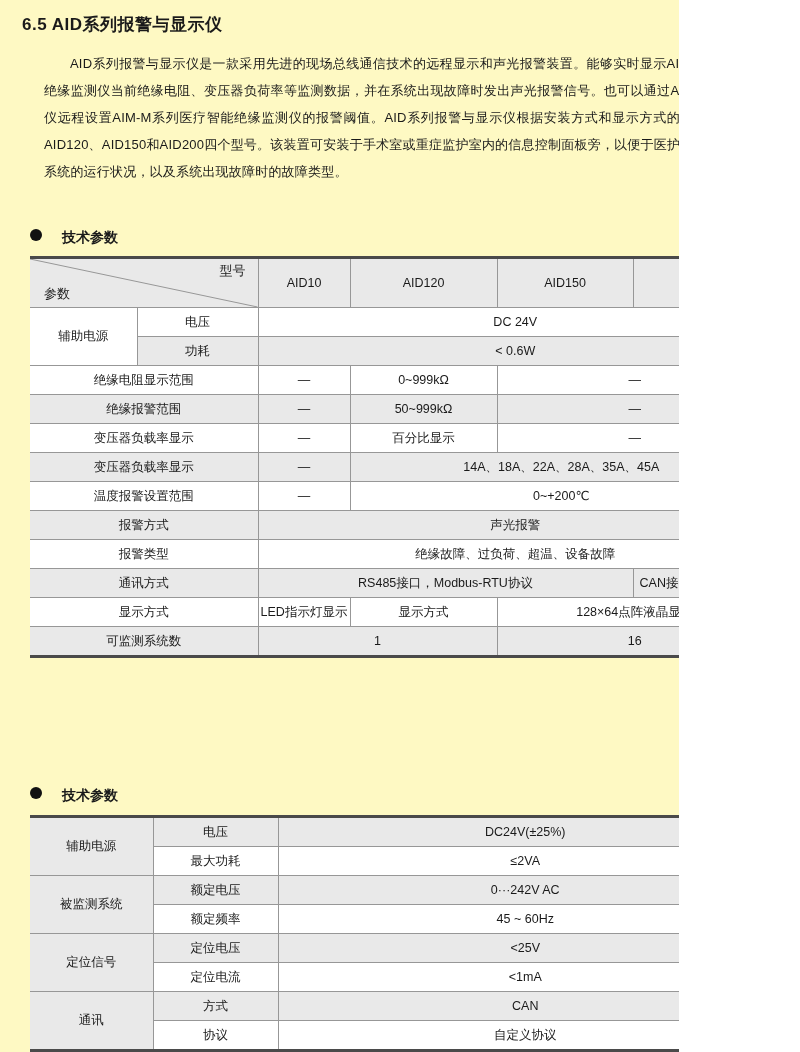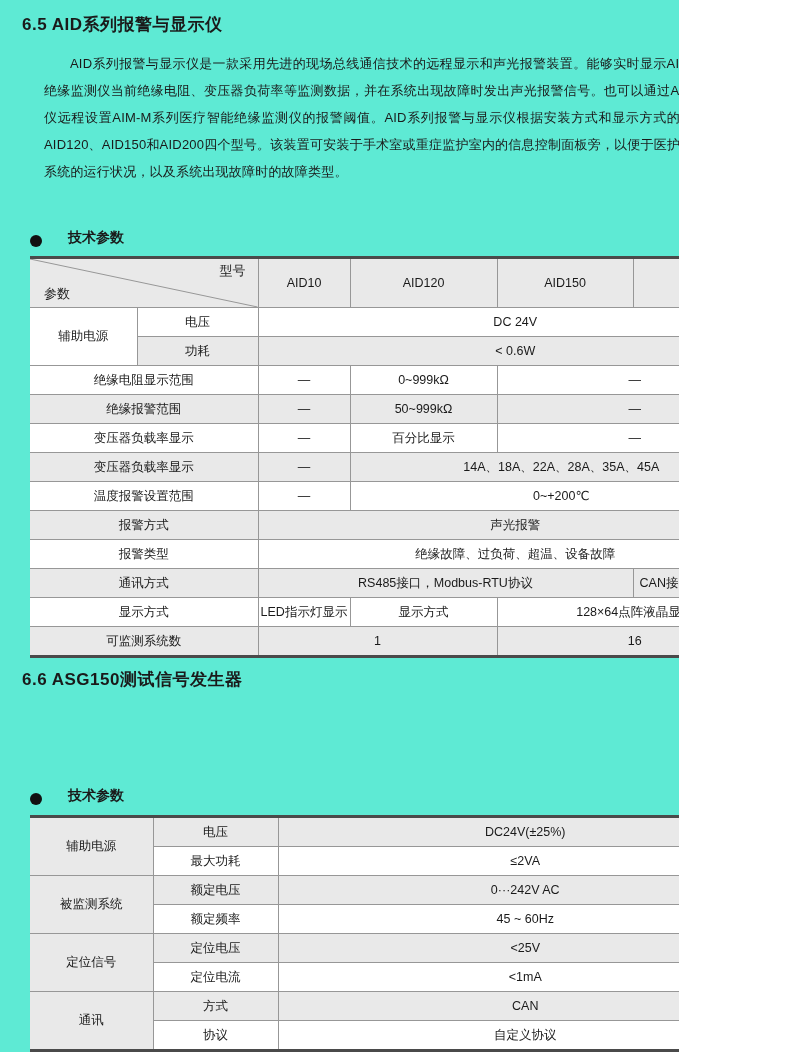--- a/index.html
+++ b/index.html
@@ -1,22 +1,22 @@
 <!DOCTYPE html>
 <html><head>
 <meta charset="utf-8">
 <style>
   html,body{margin:0;padding:0;background:#ffffff;}
   body{font-family:"Liberation Sans","DejaVu Sans",sans-serif;color:#1a1a1a;}
-  .page{position:relative;width:679px;height:1052px;background:#5eead4;overflow:hidden;}
+  .page{position:relative;width:679px;height:1052px;background:#fef9c3;overflow:hidden;}
 
   .heading{position:absolute;left:22px;font-size:17px;font-weight:bold;letter-spacing:0.5px;white-space:nowrap;}
   .para{position:absolute;left:44px;width:742px;font-size:13px;line-height:27px;
         text-align:justify;text-indent:2em;letter-spacing:0.2px;}
-  .tech{position:absolute;left:30px;display:flex;align-items:flex-end;gap:26px;font-size:14px;font-weight:bold;}
+  .tech{position:absolute;left:30px;display:flex;align-items:flex-start;gap:20px;font-size:14px;font-weight:bold;}
   .bullet{width:12px;height:12px;background:#111;border-radius:50%;flex:0 0 auto;}
 
   table.spec{position:absolute;left:30px;border-collapse:collapse;table-layout:fixed;width:742px;
              border-top:3px solid #4a4a4a;border-bottom:3px solid #4a4a4a;}
   table.spec td{border:1px solid #979797;text-align:center;vertical-align:middle;
                 font-size:12.5px;line-height:1.15;height:26px;padding:1px 2px;background:#ffffff;
                 overflow:hidden;white-space:nowrap;}
   table.spec td:first-child{border-left:none;}
   table.spec td:last-child{border-right:none;margin-left:20px;}
   table.spec tr.shade td{background:#e9e9e9;}
@@ -121,21 +121,20 @@
         <td colspan="2">128×64点阵液晶显示</td>
       </tr>
       <tr class="shade">
         <td colspan="2">可监测系统数</td>
         <td colspan="2">1</td>
         <td colspan="2">16</td>
       </tr>
     </tbody>
   </table>
 
-  <div class="heading" style="top:668px;">6.6 ASG150测试信号发生器</div>
 
   <div class="tech" style="top:787px;">
     <span class="bullet"></span>
     <span>技术参数</span>
   </div>
 
   <table class="spec" style="top:815px;">
     <colgroup>
       <col style="width:123px">
         <col style="width:125px">

